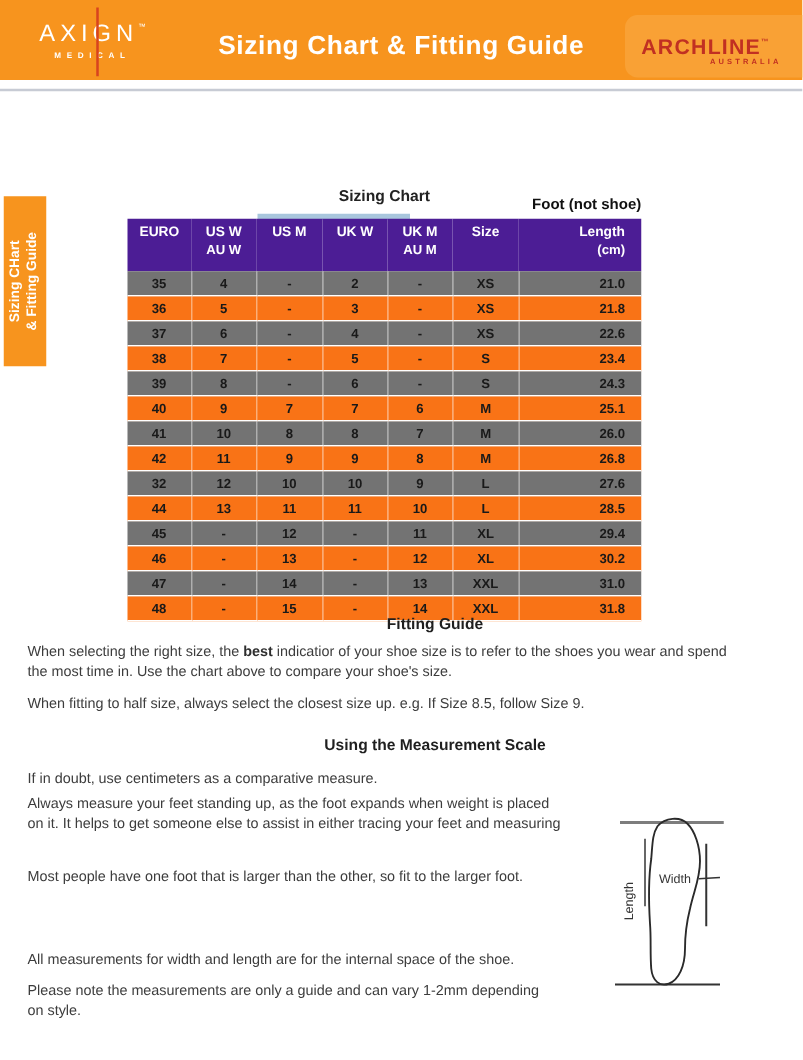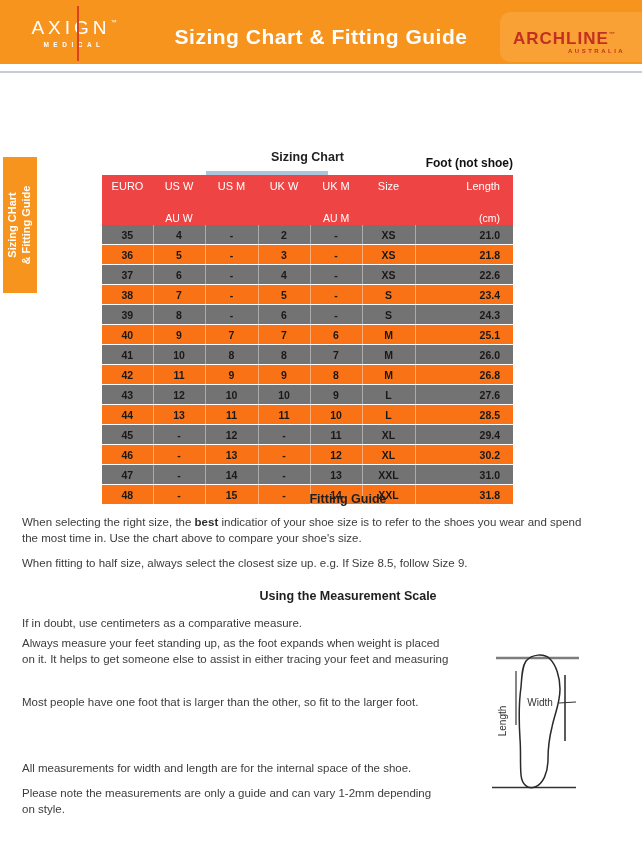--- a/index.html
+++ b/index.html
@@ -33,23 +33,23 @@
     text-align: center; color: #fff; font-weight: 700; font-size: 11px; line-height: 1.25; }
 
   
   .chart-title { position: absolute; left: 102px; top: 150px; width: 411px; text-align: center;
     font-size: 12.5px; font-weight: 700; color: #222; }
   .foot-note { position: absolute; left: 102px; top: 156px; width: 411px; text-align: right;
     font-size: 12px; font-weight: 700; color: #111; }
   .artifact { position: absolute; left: 206px; top: 171px; width: 122px; height: 5px; background: #A9C6DD; }
   table.sizing { position: absolute; left: 102px; top: 175px; width: 411px;
     border-collapse: collapse; table-layout: fixed; }
-  table.sizing thead th { background: #ef4444; color: #fff; font-size: 11px; font-weight: 400;
+  table.sizing thead th { background: #4c1d95; color: #fff; font-size: 11px; font-weight: 700;
     vertical-align: top; padding: 5px 0 0 0; height: 37px; text-align: center; line-height: 13px; }
-  .th-line2 { font-size: 10.5px; margin-top: 19px; min-height: 12px; }
+  .th-line2 { font-size: 10.5px; margin-top: 1px; min-height: 12px; }
   table.sizing tbody td { height: 19px; padding: 0; text-align: center; font-size: 10.5px; font-weight: 700;
     color: #191919; border-bottom: 1px solid #fff; border-left: 1px solid rgba(255,255,255,0.4); }
   table.sizing tbody td:first-child { border-left: none; }
   tr.row-a td { background: #737373; }
   tr.row-b td { background: #f97316; }
   th.col-length, td.col-length { text-align: right !important; padding-right: 13px !important; }
 
   
   .h2 { position: absolute; left: 0; width: 618px; text-align: center;
     font-size: 12.5px; font-weight: 700; color: #1f1f1f; padding-left: 39px; }
@@ -205,21 +205,21 @@
       <tr class="row-b">
         <td>42</td>
         <td>11</td>
         <td>9</td>
         <td>9</td>
         <td>8</td>
         <td>M</td>
         <td class="col-length">26.8</td>
       </tr>
       <tr class="row-a">
-        <td>43</td>
+        <td>32</td>
         <td>12</td>
         <td>10</td>
         <td>10</td>
         <td>9</td>
         <td>L</td>
         <td class="col-length">27.6</td>
       </tr>
       <tr class="row-b">
         <td>44</td>
         <td>13</td>

